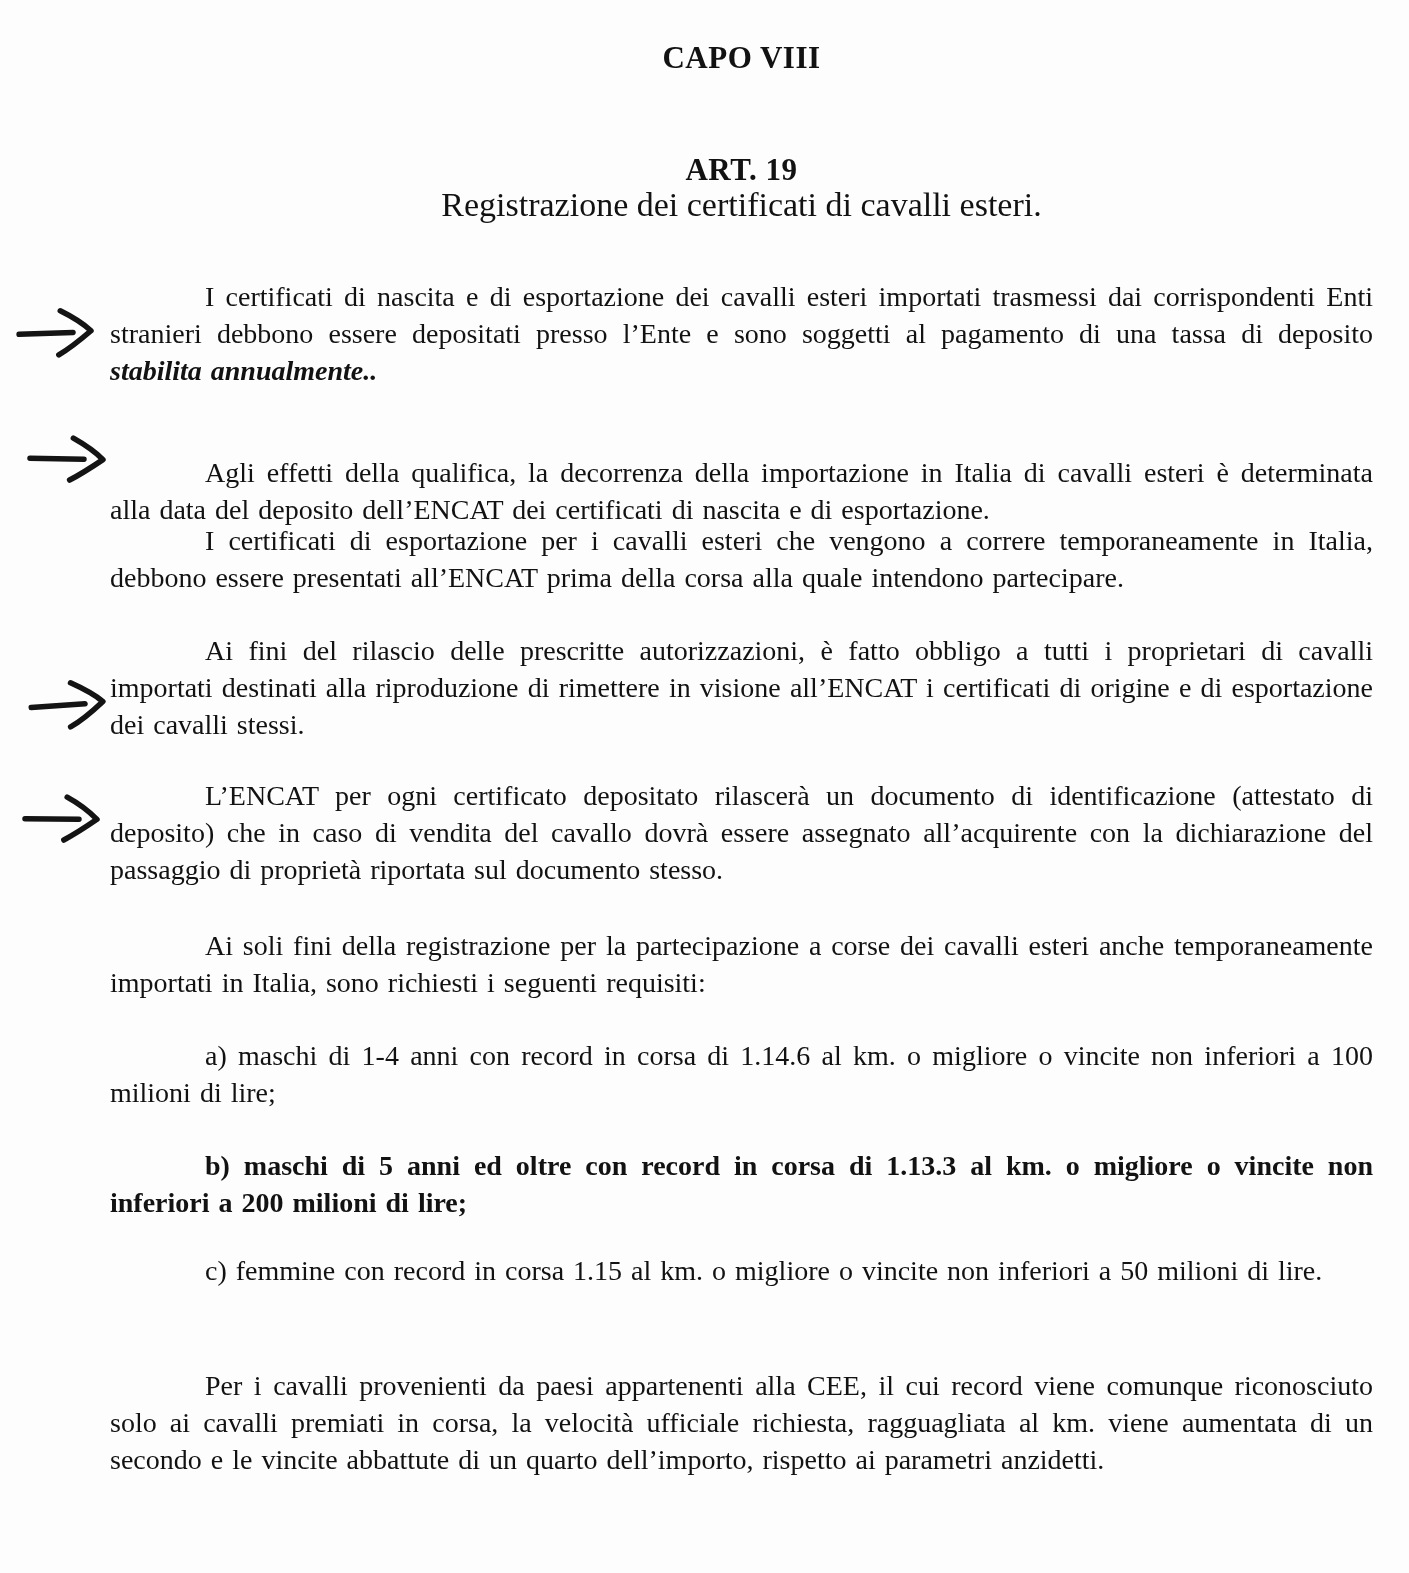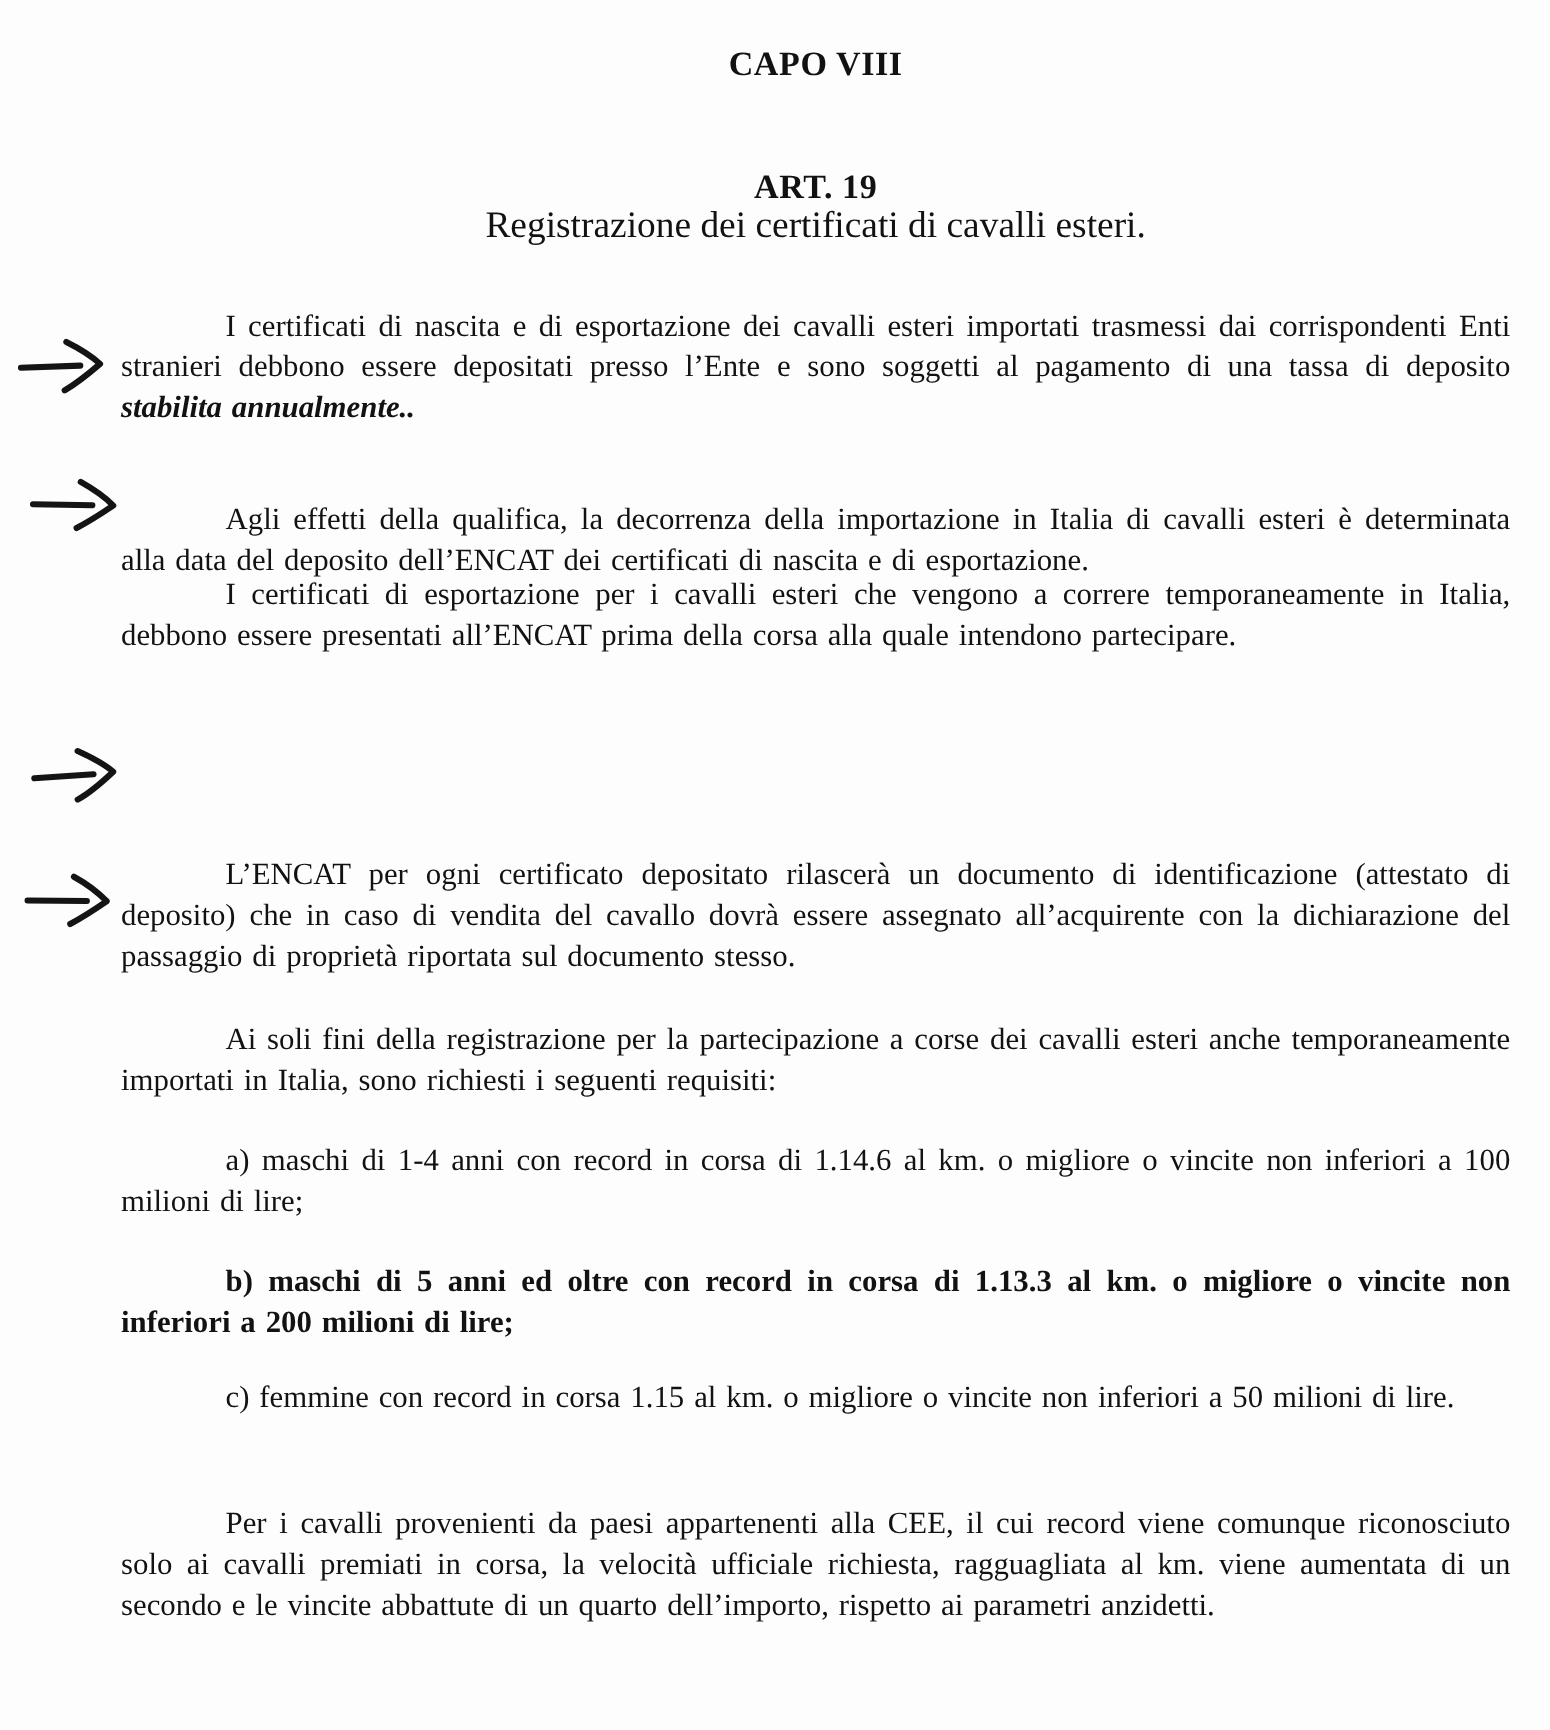--- a/index.html
+++ b/index.html
@@ -92,20 +92,21 @@
     <div class="heading art">ART. 19</div>
 
     <div class="subheading">Registrazione dei certificati di cavalli esteri.</div>
 
     <p class="para p-1"><span>I certificati di nascita e di esportazione dei cavalli esteri importati trasmessi dai corrispondenti Enti stranieri debbono essere depositati presso l’Ente e sono soggetti al pagamento di una tassa di deposito </span><span class="emph">stabilita annualmente..</span></p>
 
     <p class="para p-2">Agli effetti della qualifica, la decorrenza della importazione in Italia di cavalli esteri è determinata alla data del deposito dell’ENCAT dei certificati di nascita e di esportazione.</p>
 
     <p class="para p-3">I certificati di esportazione per i cavalli esteri che vengono a correre temporaneamente in Italia, debbono essere presentati all’ENCAT prima della corsa alla quale intendono partecipare.</p>
 
+    <p class="para p-4">Ai fini del rilascio delle prescritte autorizzazioni, è fatto obbligo a tutti i proprietari di cavalli importati destinati alla riproduzione di rimettere in visione all’ENCAT i certificati di origine e di esportazione dei cavalli stessi.</p>
 
     <p class="para p-5">L’ENCAT per ogni certificato depositato rilascerà un documento di identificazione (attestato di deposito) che in caso di vendita del cavallo dovrà essere assegnato all’acquirente con la dichiarazione del passaggio di proprietà riportata sul documento stesso.</p>
 
     <p class="para p-6">Ai soli fini della registrazione per la partecipazione a corse dei cavalli esteri anche temporaneamente importati in Italia, sono richiesti i seguenti requisiti:</p>
 
     <p class="para p-a">a) maschi di 1-4 anni con record in corsa di 1.14.6 al km. o migliore o vincite non inferiori a 100 milioni di lire;</p>
 
     <p class="para p-b">b) maschi di 5 anni ed oltre con record in corsa di 1.13.3 al km. o migliore o vincite non inferiori a 200 milioni di lire;</p>
 
     <p class="para p-c">c) femmine con record in corsa 1.15 al km. o migliore o vincite non inferiori a 50 milioni di lire.</p>

